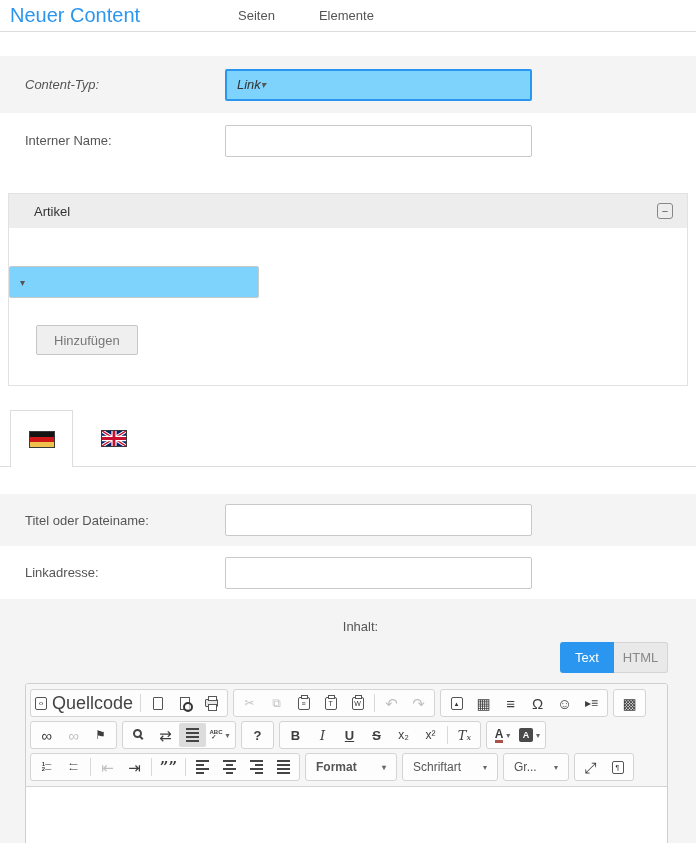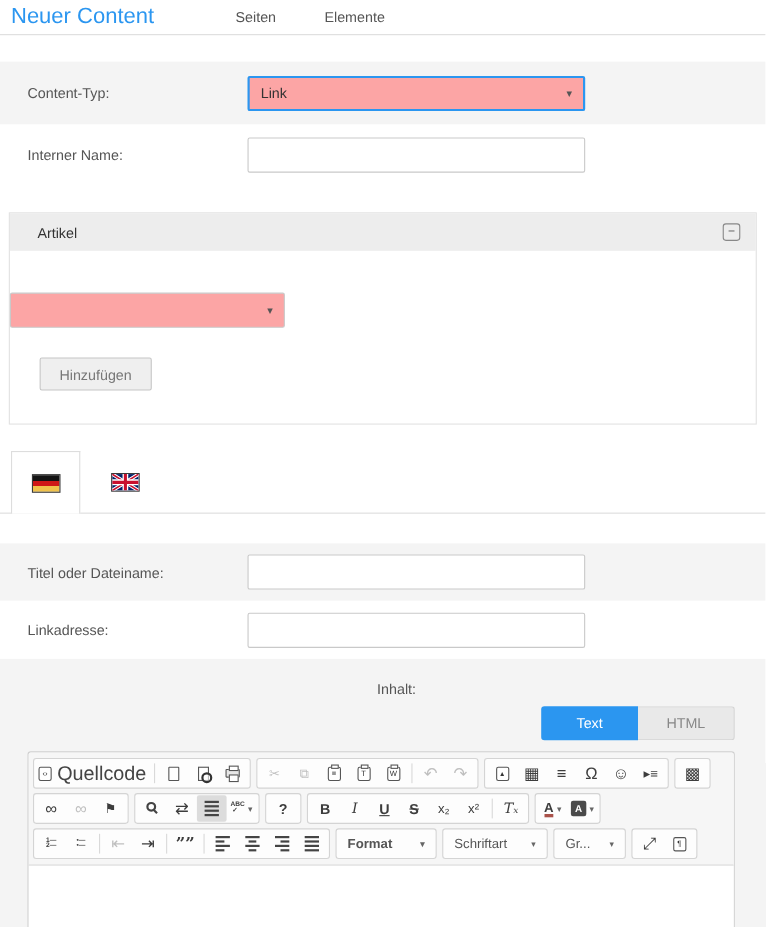--- a/index.html
+++ b/index.html
@@ -1,39 +1,39 @@
 <!DOCTYPE html>
 <html><head>
 <meta charset="utf-8">
 <style>
   * { box-sizing: border-box; margin: 0; padding: 0; }
   html,body { width:696px; height:843px; overflow:hidden; background:#fff;
     font-family:"Liberation Sans", sans-serif; color:#4a4a4a; }
 
   
   .header { height:32px; border-bottom:1px solid #ddd; display:flex; align-items:stretch; }
-  .title { font-size:20px; color:#2b96f0; padding-left:10px; margin-right:52px;
+  .title { font-size:20px; color:#2b96f0; padding-left:10px; margin-right:76px;
     display:flex; align-items:center; white-space:nowrap; }
   .tab { font-size:13px; color:#555; padding:0 22px; display:flex; align-items:center; cursor:pointer; }
   .tab.active { background:#ededed; }
 
   
   .spacer24 { height:24px; } .spacer25 { height:25px; } .spacer27 { height:27px; }
   .band { background:#f4f4f4; }
   .frow { display:flex; align-items:center; }
   .frow .lbl { width:225px; padding-left:25px; font-size:13px; color:#555; }
-  .row-ctype { height:57px; }
+  .row-ctype { height:57px;font-style:italic; }
   .row-iname { height:55px; }
   .row-titel { height:52px; }
   .row-linka { height:53px; }
 
   .tinput { width:307px; height:32px; border:1px solid #c9c9c9; border-radius:2px;
     background:#fff; font:13px "Liberation Sans",sans-serif; padding:0 8px; color:#333; outline:none; }
-  .fake-select { width:307px; height:32px; border:1px solid #c9c9c9; border-radius:2px; background:#fca5a5;
-    display:flex; align-items:center; justify-content:space-between; padding:0 10px; font-size:13px; color:#333; cursor:pointer; }
+  .fake-select { width:307px; height:32px; border:1px solid #c9c9c9; border-radius:2px; background:#7dd3fc;
+    display:flex; align-items:center; justify-content:flex-start; padding:0 10px; font-size:13px; color:#333; cursor:pointer; }
   .fake-select.focused { border:2px solid #2b96f0; }
   .sel-caret { font-size:10px; color:#555; }
 
   
   .panel { margin:0 8px; border:1px solid #e2e2e2; background:#fff; }
   .panel-head { height:34px; background:#ededed; display:flex; align-items:center;
     justify-content:space-between; padding:0 14px 0 25px; }
   .panel-title { font-size:13px; color:#333; }
   .collapse-btn { width:16px; height:16px; border:1px solid #888; border-radius:3px; color:#555;
     display:flex; align-items:center; justify-content:center; font-size:11px; line-height:1;
@@ -53,21 +53,21 @@
   .lang-tab-en { position:absolute; left:94px; top:0; width:40px; height:56px;
     display:flex; align-items:center; justify-content:center; cursor:pointer; }
   .flag-de { width:26px; height:17px; border:1px solid #3a3a3a;
     background:linear-gradient(#141414 0 34%, #cf1717 34% 67%, #f0c24b 67% 100%); }
   .flag-en { width:26px; height:17px; border:1px solid #3a3a3a; display:block; }
 
   
   .inhalt-band { background:#f4f4f4; height:248px; padding-top:20px; }
   .inhalt-lbl { padding-left:25px; font-size:13px; color:#555;text-align:center; }
   .mode-toggle { display:flex; justify-content:flex-end; margin:8px 28px 10px 0; }
-  .mode-btn { height:31px; width:88px; display:flex; align-items:center; justify-content:center;
+  .mode-btn { height:31px; width:54px; display:flex; align-items:center; justify-content:center;
     font-size:13px; cursor:pointer; }
   .mode-btn.active { background:#2b96f0; color:#fff; border-radius:3px 0 0 3px; }
   .mode-btn.inactive { background:#e9e9e9; color:#888; border:1px solid #d4d4d4; border-left:none; border-radius:0 3px 3px 0; }
 
   .editor { margin:0 28px 0 25px; border:1px solid #cfcfcf; border-radius:3px; background:#fff; overflow:hidden; }
   .toolbar { background:#f6f6f6; padding:5px 4px; border-bottom:1px solid #d4d4d4; }
   .tb-row { display:flex; align-items:center; gap:5px; margin-bottom:4px; }
   .tb-row:last-child { margin-bottom:0; }
   .tb-group { display:inline-flex; align-items:center; height:28px; padding:0 2px;
     background:#fdfdfd; border:1px solid #d4d4d4; border-radius:3px; }

